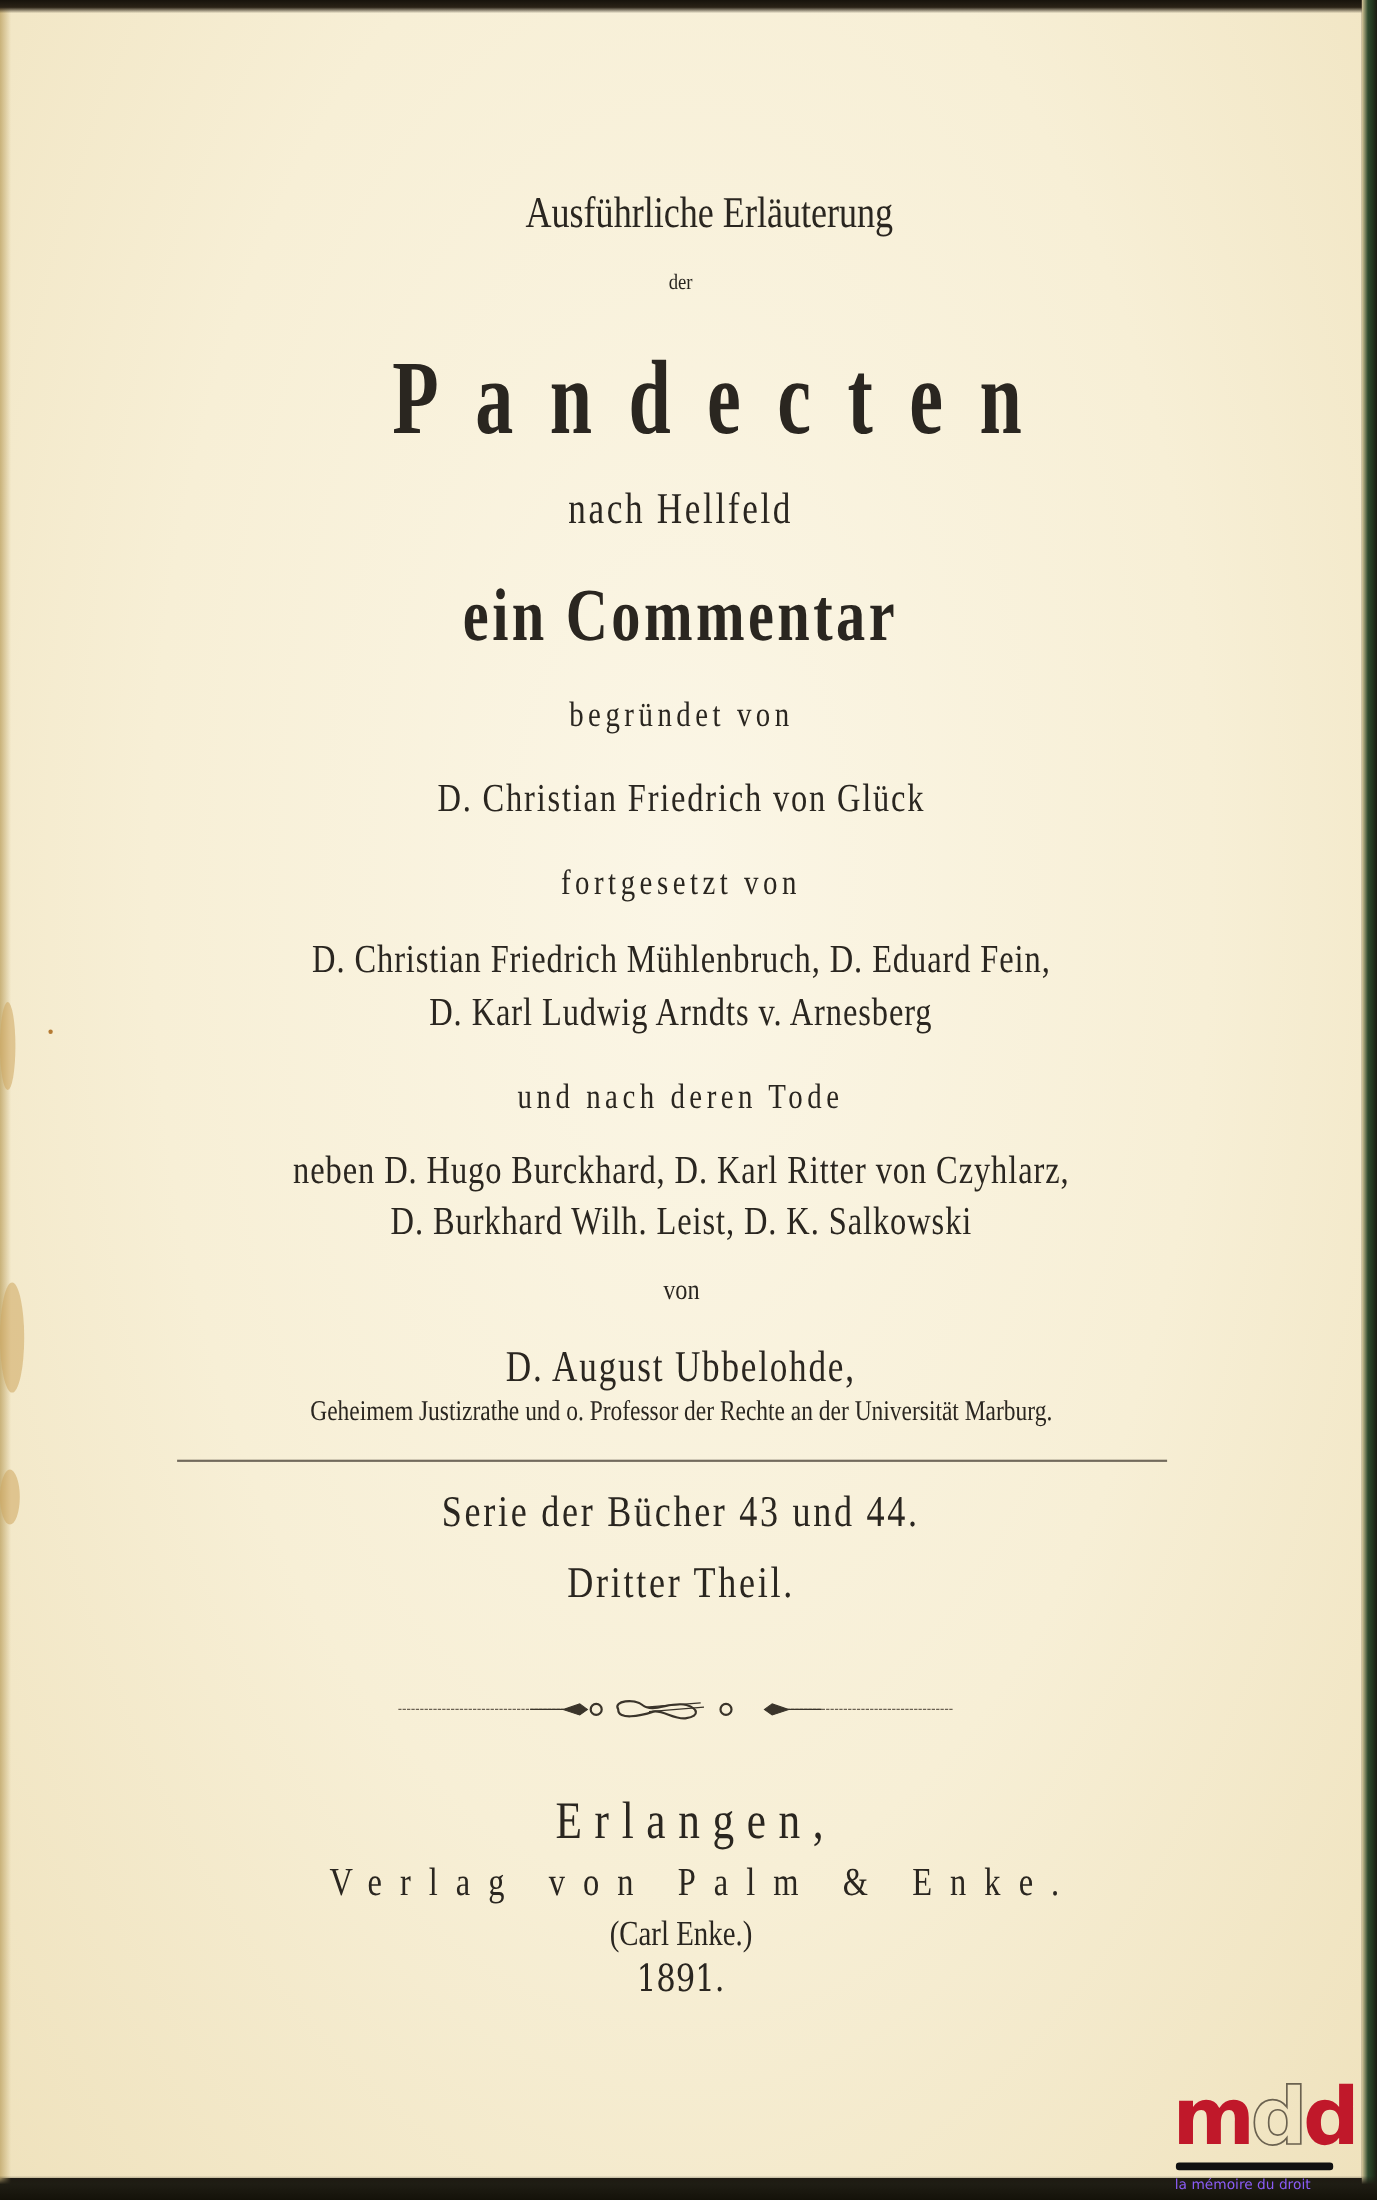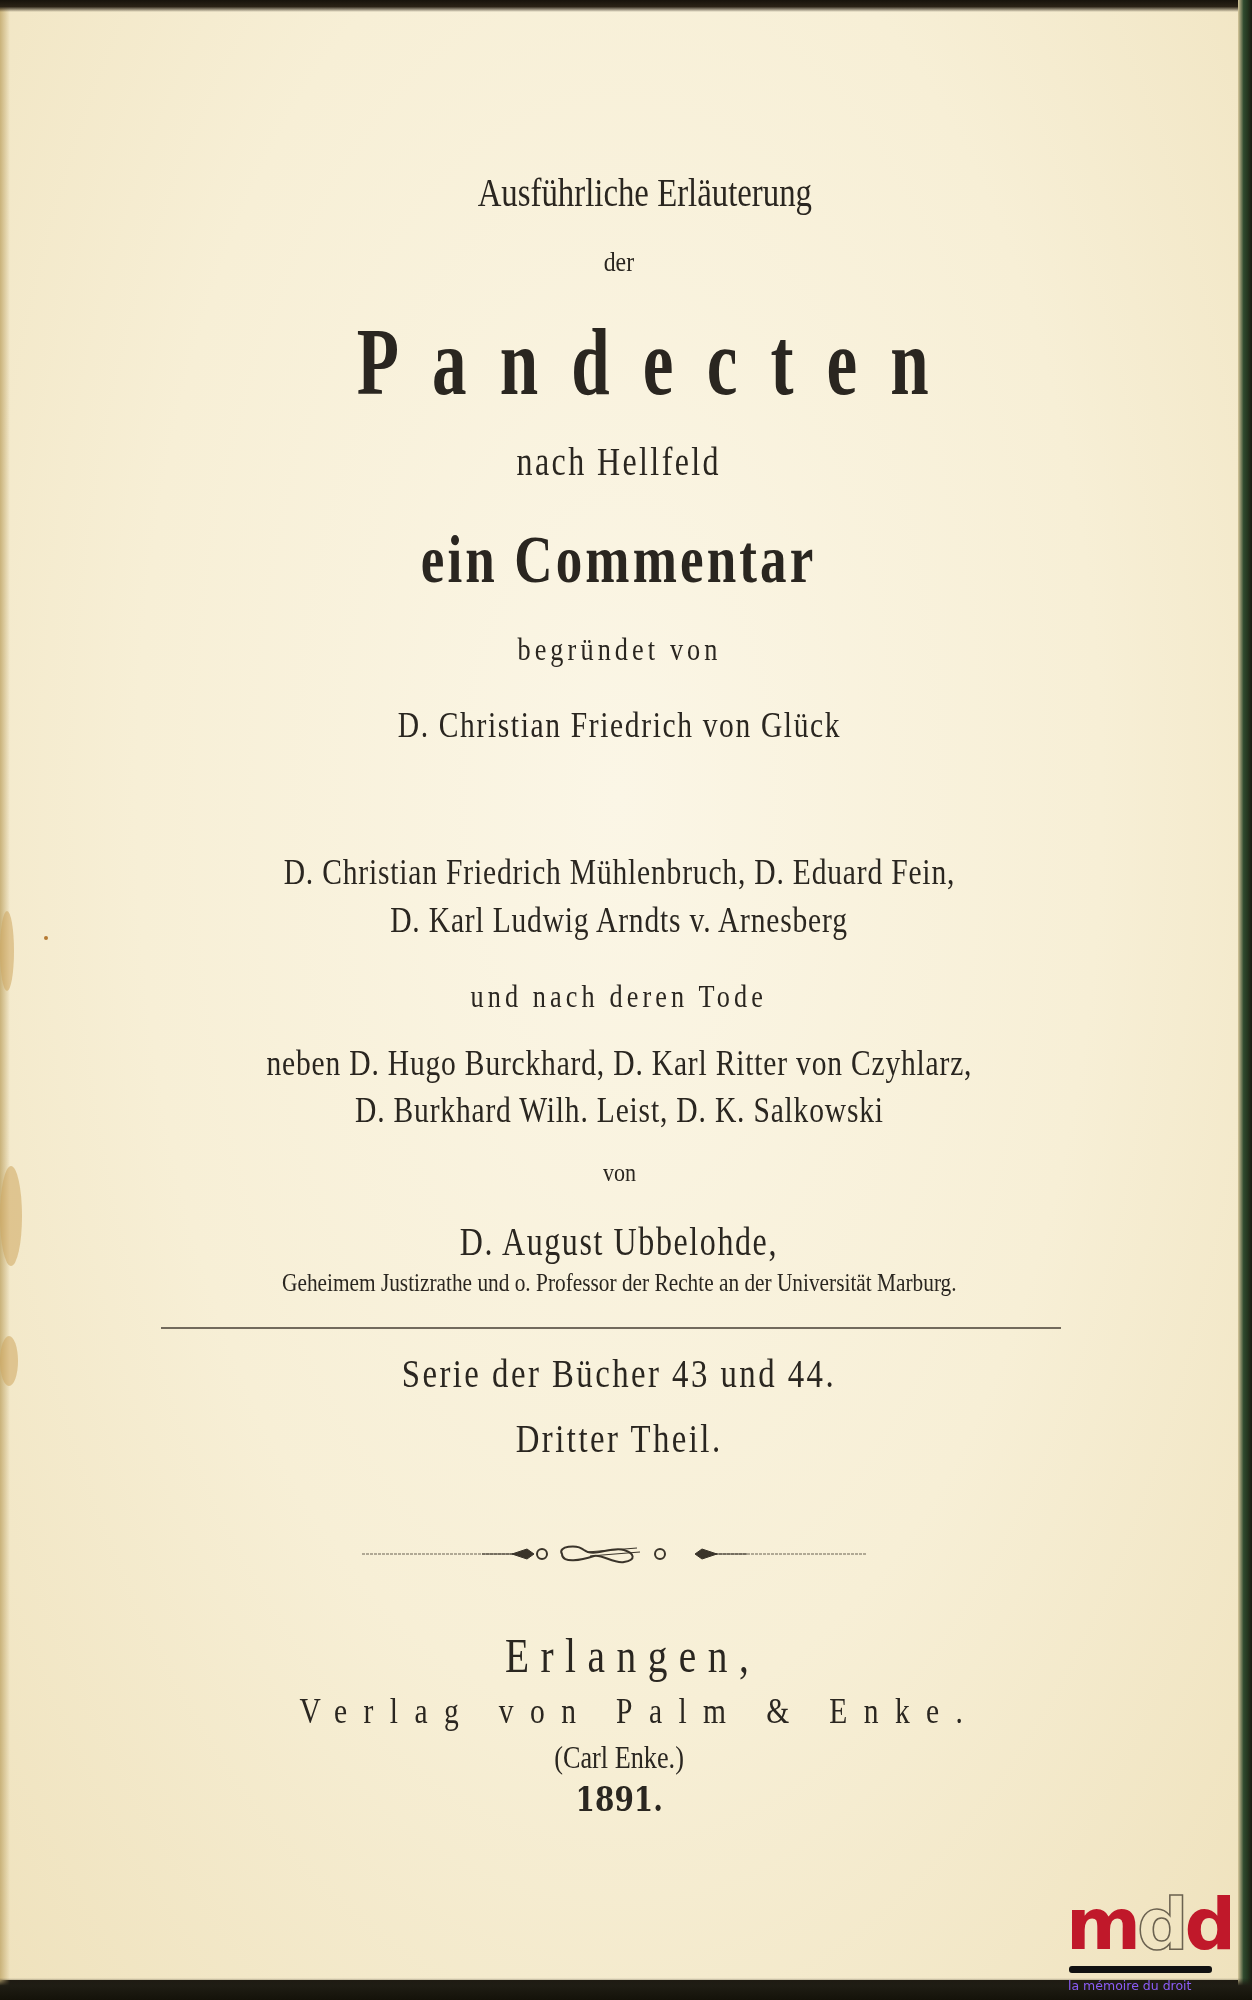--- a/index.html
+++ b/index.html
@@ -63,37 +63,40 @@
 <div class="page">
   <div class="left-edge"></div>
   <div class="stain" style="left:0;top:905px;width:14px;height:80px;"></div>
   <div class="stain" style="left:0;top:1160px;width:22px;height:100px;"></div>
   <div class="stain" style="left:0;top:1330px;width:18px;height:50px;"></div>
   <div class="stain" style="left:44px;top:930px;width:4px;height:4px;background:#b57a33;"></div>
 
   <div class="line fraktur" style="top:163px;font-size:40px;padding-left:26px;">
     <span class="cond" style="transform:scaleX(0.82);">Ausführliche Erläuterung</span>
   </div>
-  <div class="line fraktur" style="top:240px;font-size:28px;">
+  <div class="line fraktur" style="top:240px;font-size:20px;">
     <span class="cond" style="transform:scaleX(0.85);">der</span>
   </div>
   <div class="line fraktur" style="top:300px;font-size:96px;font-weight:bold;letter-spacing:46px;padding-left:40px;">
     <span class="cond" style="transform:scaleX(0.72);">Pandecten</span>
   </div>
   <div class="line fraktur" style="top:432px;font-size:40px;letter-spacing:3px;">
     <span class="cond" style="transform:scaleX(0.8);">nach Hellfeld</span>
   </div>
   <div class="line fraktur" style="top:514px;font-size:68px;font-weight:bold;letter-spacing:4px;">
     <span class="cond" style="transform:scaleX(0.78);">ein Commentar</span>
   </div>
   <div class="line fraktur" style="top:625px;font-size:32px;letter-spacing:5px;">
     <span class="cond" style="transform:scaleX(0.82);">begründet von</span>
   </div>
   <div class="line fraktur" style="top:698px;font-size:36px;letter-spacing:2px;">
     <span class="cond" style="transform:scaleX(0.82);">D. Christian Friedrich von Glück</span>
+  </div>
+  <div class="line fraktur" style="top:778px;font-size:32px;letter-spacing:5px;">
+    <span class="cond" style="transform:scaleX(0.82);">fortgesetzt von</span>
   </div>
   <div class="line fraktur" style="top:845px;font-size:36px;letter-spacing:1px;">
     <span class="cond" style="transform:scaleX(0.82);">D. Christian Friedrich Mühlenbruch, D. Eduard Fein,</span>
   </div>
   <div class="line fraktur" style="top:893px;font-size:36px;letter-spacing:1px;">
     <span class="cond" style="transform:scaleX(0.82);">D. Karl Ludwig Arndts v. Arnesberg</span>
   </div>
   <div class="line fraktur" style="top:1036px;font-size:36px;letter-spacing:1px;">
     <span class="cond" style="transform:scaleX(0.82);">neben D. Hugo Burckhard, D. Karl Ritter von Czyhlarz,</span>
   </div>
@@ -135,21 +138,21 @@
 
   <div class="line fraktur" style="top:1622px;font-size:48px;letter-spacing:14px;padding-left:14px;">
     <span class="cond" style="transform:scaleX(0.82);">Erlangen,</span>
   </div>
   <div class="line fraktur" style="top:1684px;font-size:36px;letter-spacing:20px;padding-left:20px;">
     <span class="cond" style="transform:scaleX(0.82);">Verlag von Palm &amp; Enke.</span>
   </div>
   <div class="line fraktur" style="top:1733px;font-size:32px;">
     <span class="cond" style="transform:scaleX(0.82);">(Carl Enke.)</span>
   </div>
-  <div class="line" style="top:1773px;font-size:34px;font-weight:bold;">
+  <div class="line" style="top:1773px;font-size:34px;font-weight:normal;">
     <span class="cond" style="transform:scaleX(0.82);">1891.</span>
   </div>
 </div>
 
 <div class="top-shadow"></div>
 <div class="spine-edge"></div>
 <div class="bottom-band"></div>
 
 <div class="logo">
   <div class="logo-letters">

